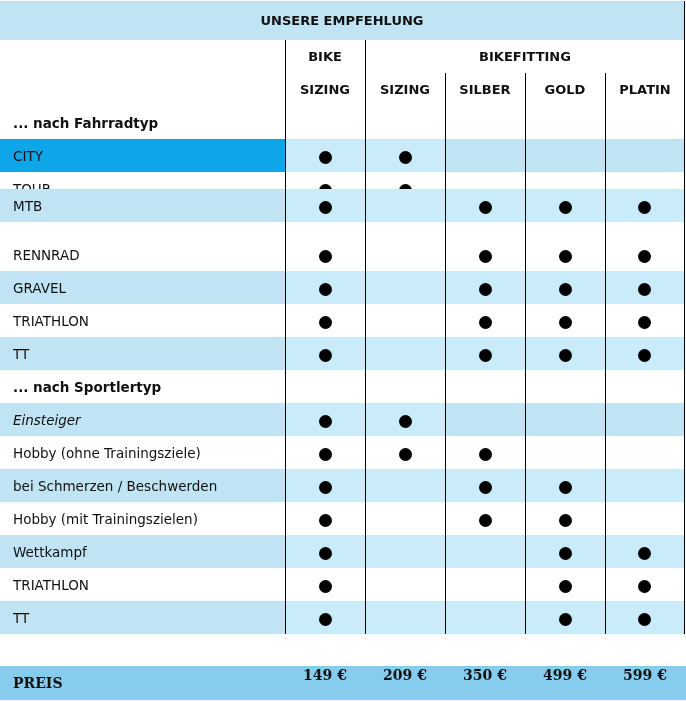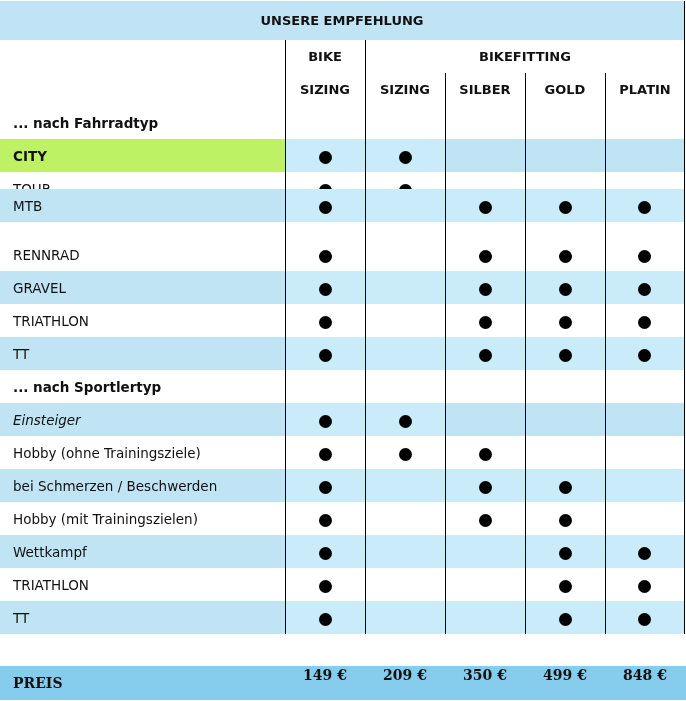--- a/index.html
+++ b/index.html
@@ -38,21 +38,21 @@
   <div class="hdr" style="left:365px;top:72px;width:80px;height:33px;">SIZING</div>
   <div class="hdr" style="left:445px;top:72px;width:80px;height:33px;">SILBER</div>
   <div class="hdr" style="left:525px;top:72px;width:80px;height:33px;">GOLD</div>
   <div class="hdr" style="left:605px;top:72px;width:80px;height:33px;">PLATIN</div>
 
   <div id="body-rows">
       <div class="rowbox" style="top: 105px;">
         <div class="cell lbl sec">... nach Fahrradtyp</div>
       </div>
       <div class="rowbox" style="top: 138px;">
-        <div class="cell lbl" style="background: #bef264; font-weight: bold;">CITY</div>
+        <div class="cell lbl" style="background: #0ea5e9;">CITY</div>
         <div class="cell dcell" style="left: 285px; width: 80px; background: rgb(202, 236, 250);">
           <span class="dot" style="background: rgb(0, 0, 0);"></span>
         </div>
         <div class="cell dcell" style="left: 365px; width: 80px; background: rgb(202, 236, 250);">
           <span class="dot" style="background: rgb(0, 0, 0);"></span>
         </div>
         <div class="cell dcell" style="left: 445px; width: 80px; background: rgb(192, 228, 244);"></div>
         <div class="cell dcell" style="left: 525px; width: 80px; background: rgb(192, 228, 244);"></div>
         <div class="cell dcell" style="left: 605px; width: 79px; background: rgb(192, 228, 244);"></div>
       </div>
@@ -259,14 +259,14 @@
   <div class="vline" style="left:605px;top:105px;height:528px;"></div>
   <div class="vline" style="left:684px;top:0px;height:633px;"></div>
 </div>
 
 <div class="price-band">
   <div class="price-lbl">PREIS</div>
   <div class="price" style="left:285px;">149 €</div>
   <div class="price" style="left:365px;">209 €</div>
   <div class="price" style="left:445px;">350 €</div>
   <div class="price" style="left:525px;">499 €</div>
-  <div class="price" style="left:605px;">848 €</div>
+  <div class="price" style="left:605px;">599 €</div>
 </div>
 
 </body></html>

